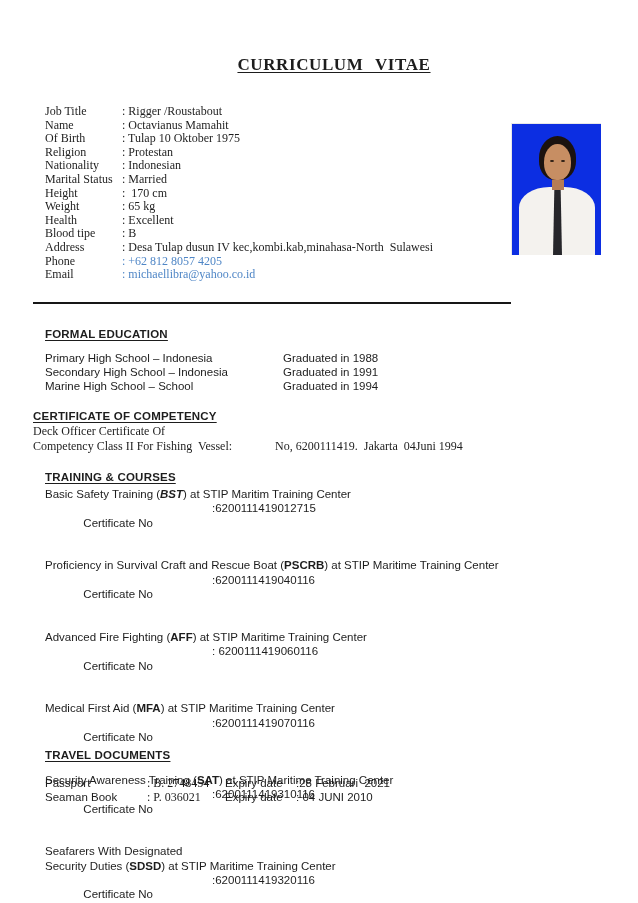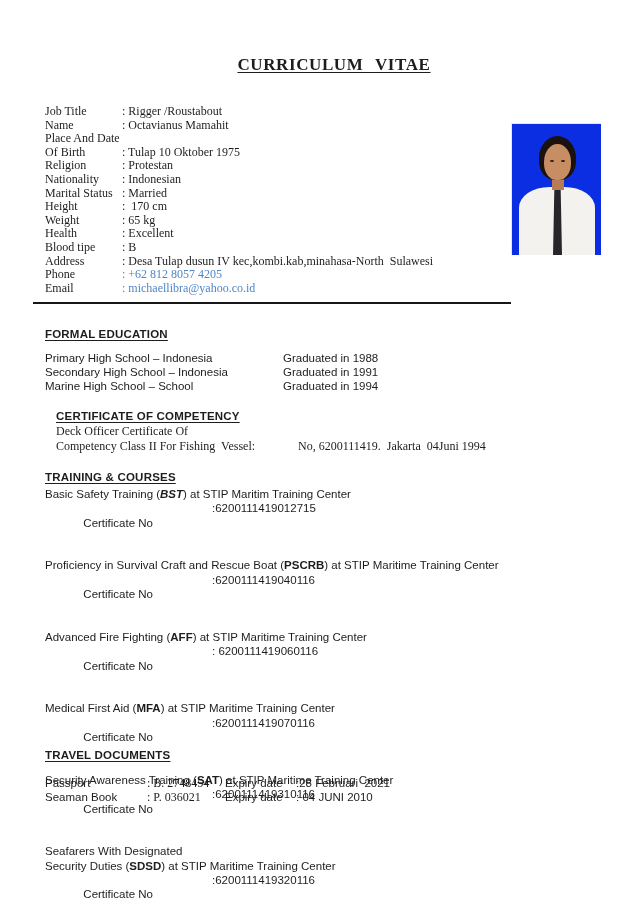--- a/index.html
+++ b/index.html
@@ -51,21 +51,21 @@
     text-decoration:underline; text-underline-offset:2px; letter-spacing:.2px;
   }
 
   
   .edu { position:absolute; top:327px; left:45px; font-size:11.5px; }
   .edu-rows { margin-top:10px; line-height:14.2px; }
   .edu-row { display:flex; white-space:pre; }
   .edu-school { width:238px; flex:none; }
 
   
-  .comp { position:absolute; top:409px; left:56px; font-size:11.5px; }
+  .comp { position:absolute; top:409px; left:33px; font-size:11.5px; }
   .comp-line1 { margin-top:1px; font-family:"Liberation Serif", serif; font-size:12px; line-height:15px; }
   .comp-line2 { display:flex; font-family:"Liberation Serif", serif; font-size:12px; line-height:15px; white-space:pre; }
   .comp-label { width:242px; flex:none; }
 
   
   .training { position:absolute; top:470px; left:45px; font-size:11.5px; line-height:14.3px; width:560px; }
   .training-rows { margin-top:3px; }
   .course-line, .course-extra { white-space:pre; }
   .course-line b.italic { font-style:italic; }
   .cert-line { position:relative; white-space:pre; }
@@ -91,24 +91,20 @@
       <div class="p-row">
         <span class="p-label">Job Title</span>
         <span class="p-value">: Rigger /Roustabout</span>
       </div>
 
       <div class="p-row">
         <span class="p-label">Name</span>
         <span class="p-value">: Octavianus Mamahit</span>
       </div>
 
-      <div class="p-row">
-        <span class="p-label">Place And Date</span>
-        <span class="p-value"></span>
-      </div>
 
       <div class="p-row">
         <span class="p-label">Of Birth</span>
         <span class="p-value">: Tulap 10 Oktober 1975</span>
       </div>
 
       <div class="p-row">
         <span class="p-label">Religion</span>
         <span class="p-value">: Protestan</span>
       </div>

